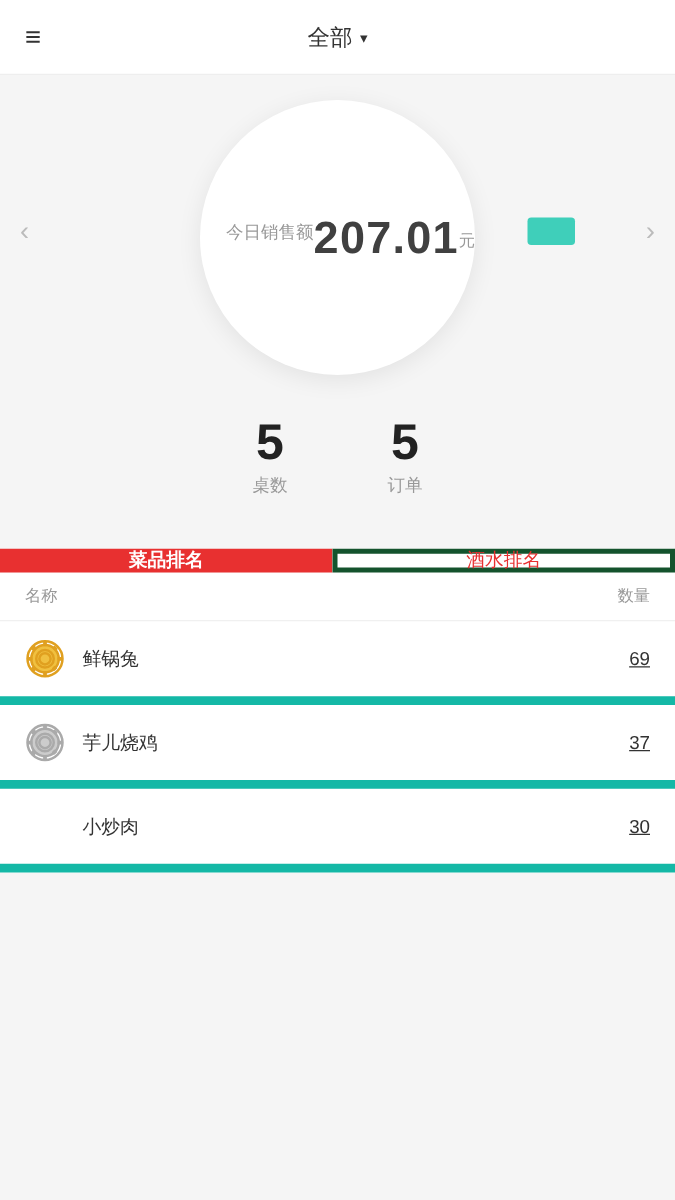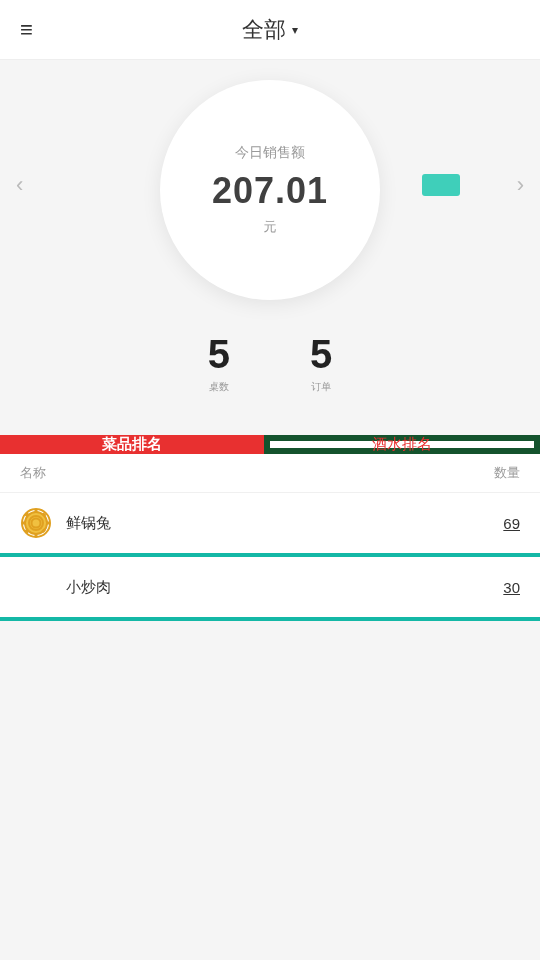--- a/index.html
+++ b/index.html
@@ -29,21 +29,21 @@
       font-size: 22px;
       color: #333;
       cursor: pointer;
     }
     .header-title-wrap {
       display: flex;
       align-items: center;
       gap: 6px;
     }
     .header-title {
-      font-size: 22px;
+      font-size: 18px;
       color: #333;
       font-weight: 500;
     }
     .header-chevron {
       font-size: 12px;
       color: #333;
     }
 
     
     .sales-section {
@@ -66,23 +66,23 @@
     }
     .arrow-left { left: 16px; }
     .arrow-right { right: 16px; }
 
     .circle-card {
       width: 220px;
       height: 220px;
       background: #fff;
       border-radius: 50%;
       display: flex;
-      flex-direction: column;
-      align-items: center;
-      justify-content: center;
+      flex-direction: row;
+      align-items: center;
+      justify-content: flex-end;
       box-shadow: 0 4px 20px rgba(0,0,0,0.08);
       position: relative;
       z-index: 1;
     }
     .circle-label {
       font-size: 14px;
       color: #999;
       margin-bottom: 8px;
     }
     .circle-amount {
@@ -124,21 +124,21 @@
       align-items: center;
       gap: 6px;
     }
     .stat-number {
       font-size: 40px;
       font-weight: 600;
       color: #222;
       line-height: 1;
     }
     .stat-label {
-      font-size: 10px;
+      font-size: 14px;
       color: #999;
     }
 
     
     .tab-bar {
       display: flex;
       width: 100%;
       height: 44px;
       background: #f5f5f5;
     }
@@ -155,41 +155,41 @@
     }
     .tab-btn.active {
       background: #e83030;
       color: #fff;
       font-weight: 600;
       border-radius: 0;
     }
     .tab-btn.inactive {
       background: #fff;
       color: #e83030;
-      border: 6px solid #14532d;
+      border: 4px solid #14532d;
     }
 
     
     .rank-table {
       background: #fff;
       width: 100%;
     }
     .table-header {
       display: flex;
       justify-content: space-between;
       padding: 10px 20px;
       font-size: 13px;
       color: #999;
       border-bottom: 1px solid #f0f0f0;
     }
     .table-row {
       display: flex;
       align-items: center;
       padding: 14px 20px;
-      border-bottom: 4px solid #14b8a6;
+      border-bottom: 7px solid #14b8a6;
       gap: 14px;
     }
     .rank-icon {
       width: 32px;
       height: 32px;
       flex-shrink: 0;
     }
     .item-name {
       flex: 1;
       font-size: 15px;
@@ -278,20 +278,40 @@
         <rect x="5.5" y="22" width="3" height="4" rx="1" transform="rotate(-45 7 24)"></rect>
         <rect x="22" y="5.5" width="3" height="4" rx="1" transform="rotate(-45 24 7)"></rect>
       </g>
       <circle cx="16" cy="16" r="7" fill="#f0c040"></circle>
       <circle cx="16" cy="16" r="4.5" fill="#fad060"></circle>
     </svg>
     <span class="item-name">鲜锅兔</span>
     <span class="item-qty">69</span>
   </div>
 
+  <div class="table-row">
+    <svg class="rank-icon medal-silver" viewBox="0 0 32 32">
+      <circle cx="16" cy="16" r="14"></circle>
+      <circle class="inner" cx="16" cy="16" r="11"></circle>
+      <g class="gear">
+        <rect x="14.5" y="2" width="3" height="4" rx="1"></rect>
+        <rect x="14.5" y="26" width="3" height="4" rx="1"></rect>
+        <rect x="2" y="14.5" width="4" height="3" rx="1"></rect>
+        <rect x="26" y="14.5" width="4" height="3" rx="1"></rect>
+        <rect x="5.5" y="5.5" width="3" height="4" rx="1" transform="rotate(45 7 7)"></rect>
+        <rect x="22" y="22" width="3" height="4" rx="1" transform="rotate(45 24 24)"></rect>
+        <rect x="5.5" y="22" width="3" height="4" rx="1" transform="rotate(-45 7 24)"></rect>
+        <rect x="22" y="5.5" width="3" height="4" rx="1" transform="rotate(-45 24 7)"></rect>
+      </g>
+      <circle cx="16" cy="16" r="7" fill="#ccc"></circle>
+      <circle cx="16" cy="16" r="4.5" fill="#ddd"></circle>
+    </svg>
+    <span class="item-name">芋儿烧鸡</span>
+    <span class="item-qty">37</span>
+  </div>
 
 
   <div class="table-row">
     <svg class="rank-icon" viewBox="0 0 32 32">
     </svg>
     <span class="item-name">小炒肉</span>
     <span class="item-qty">30</span>
   </div>
 
 </div>

